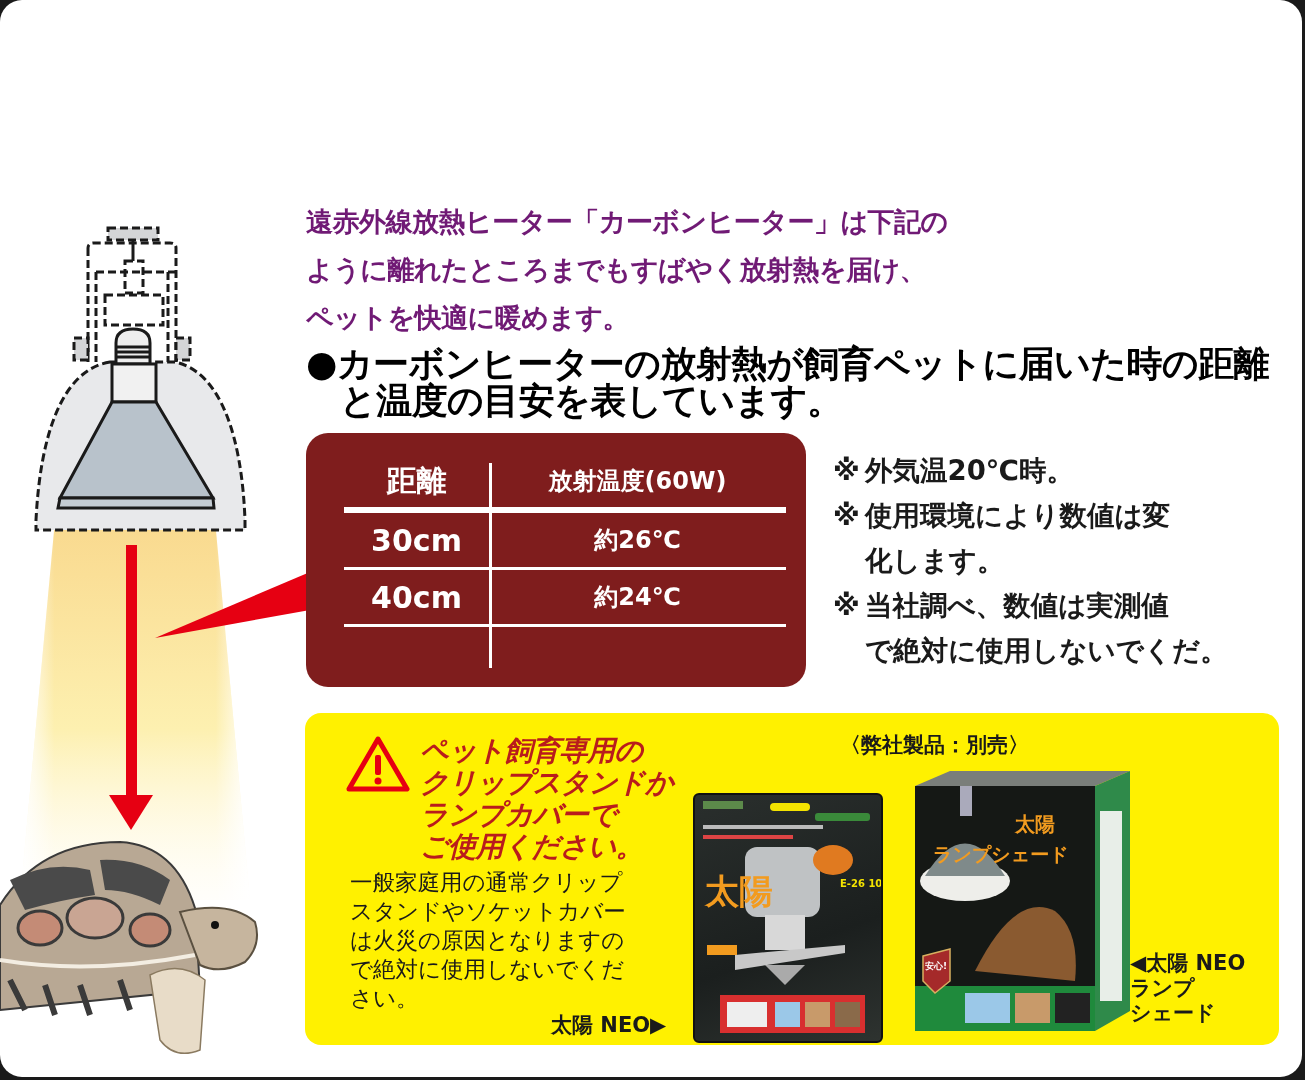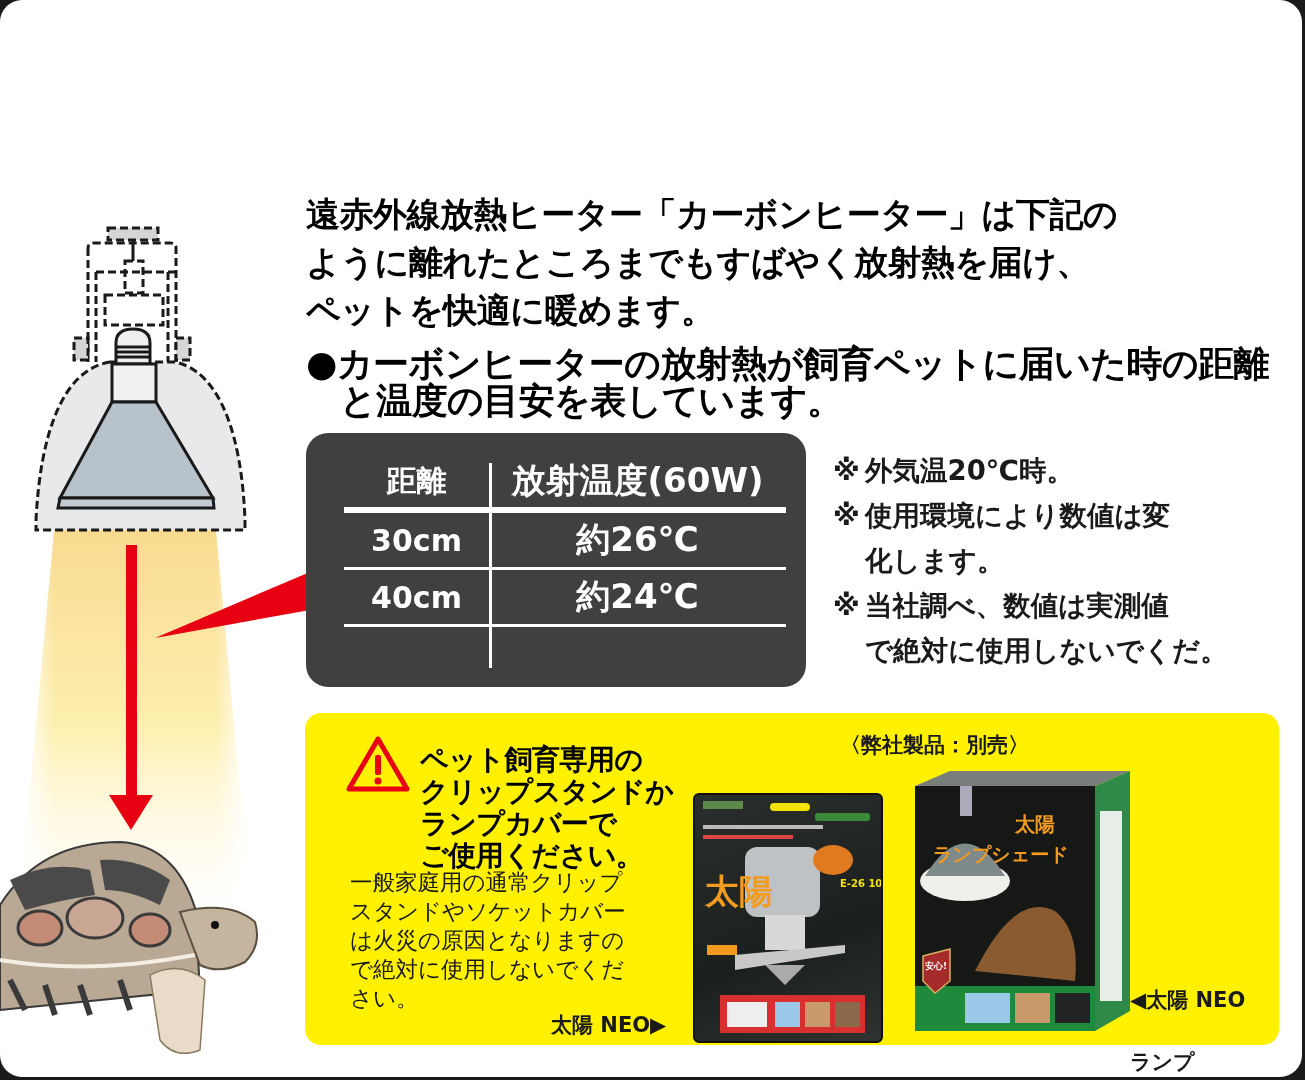--- a/index.html
+++ b/index.html
@@ -4,59 +4,59 @@
 <style>
   * { box-sizing: border-box; margin: 0; padding: 0; }
   html, body { width: 1305px; height: 1080px; background: #1a1a1a; overflow: hidden; }
   body { font-family: "DejaVu Sans", "Liberation Sans", sans-serif; }
   .page {
     position: absolute; left: 0; top: 0; width: 1302px; height: 1077px;
     background: #ffffff; border-radius: 22px; overflow: hidden;
   }
   .illus { position: absolute; left: 0; top: 0; width: 320px; height: 1080px; }
   .intro {
-    position: absolute; left: 306px; top: 190px; width: 970px;
-    font-size: 34px; line-height: 48px; color: #000000; font-weight: bold;
+    position: absolute; left: 306px; top: 198px; width: 970px;
+    font-size: 27px; line-height: 48px; color: #701a75; font-weight: bold;
     letter-spacing: -0.5px;
   }
   .intro div { white-space: nowrap; }
   .note {
     position: absolute; left: 306px; top: 345px; width: 970px;
     font-size: 36px; line-height: 37px; color: #000000; font-weight: bold;
     letter-spacing: -0.6px;
   }
   .note .l2 { padding-left: 34px; }
   .note div { white-space: nowrap; }
   .callout-tail { position: absolute; left: 150px; top: 560px; width: 180px; height: 100px; }
   .table-box {
     position: absolute; left: 306px; top: 433px; width: 500px; height: 254px;
-    background: #404040; border-radius: 22px; color: #fff;
+    background: #7f1d1d; border-radius: 22px; color: #fff;
   }
   .tbl { position: absolute; left: 38px; top: 22px; width: 442px; }
   .tbl .row { display: flex; height: 54px; align-items: center; position: relative; }
   .tbl .row.hdr { height: 52px; }
   .tbl .c1 { width: 145px; text-align: center; font-size: 30px; font-weight: bold; }
-  .tbl .c2 { flex: 1; text-align: center; font-size: 34px; font-weight: bold; }
+  .tbl .c2 { flex: 1; text-align: center; font-size: 24px; font-weight: bold; }
   .tbl .hline { height: 3px; background: #fff; }
   .tbl .vline { position: absolute; left: 145px; top: 8px; width: 3px; height: 205px; background: #fff; }
   .side-notes {
     position: absolute; left: 833px; top: 448px; width: 450px;
     font-size: 27.5px; line-height: 45px; color: #1a1a1a; font-weight: bold;
   }
   .side-notes .item { display: flex; }
   .side-notes .mark { width: 32px; flex: none; }
   .side-notes div { white-space: nowrap; }
   .yellow {
     position: absolute; left: 305px; top: 713px; width: 974px; height: 332px;
     background: #fff100; border-radius: 16px;
   }
   .warn-icon { position: absolute; left: 40px; top: 22px; width: 66px; height: 58px; }
   .warn-text {
-    position: absolute; left: 115px; top: 31px; color: #000000;
-    font-size: 28px; line-height: 32px; font-weight: bold; letter-spacing: -0.5px;
+    position: absolute; left: 115px; top: 22px; color: #b91c1c;
+    font-size: 28px; line-height: 32px; font-weight: bold; letter-spacing: -0.5px; font-style: italic;
   }
   .warn-text div { white-space: nowrap; }
   .body-text {
     position: absolute; left: 45px; top: 155px; color: #1a1a1a;
     font-size: 22.5px; line-height: 29px; font-weight: normal;
   }
   .body-text div { white-space: nowrap; }
   .label-neo {
     position: absolute; left: 246px; top: 298px; font-size: 21px; font-weight: bold; color: #1a1a1a;
     white-space: nowrap;
@@ -69,21 +69,21 @@
     position: absolute; left: 388px; top: 80px; width: 190px; height: 250px;
     background: linear-gradient(160deg,#2a2f2d,#1b1f1e 60%,#2e3330);
     border-radius: 6px; overflow: hidden; border: 2px solid #111;
   }
   .prod2 {
     position: absolute; left: 600px; top: 58px; width: 225px; height: 262px;
   }
   .label-shade {
     position: absolute; left: 825px; top: 238px; font-size: 21px; line-height: 25px; font-weight: bold; color: #1a1a1a;
   }
-  .label-shade div { white-space: nowrap; margin-top: 37px; }
+  .label-shade div { white-space: nowrap; }
   .label-shade .indent { }
 </style>
 </head>
 <body>
 
 <div class="page">
 
   <svg class="illus" viewBox="0 0 320 1080">
     <defs>
       <linearGradient id="beam" x1="0" y1="0" x2="0" y2="1">

